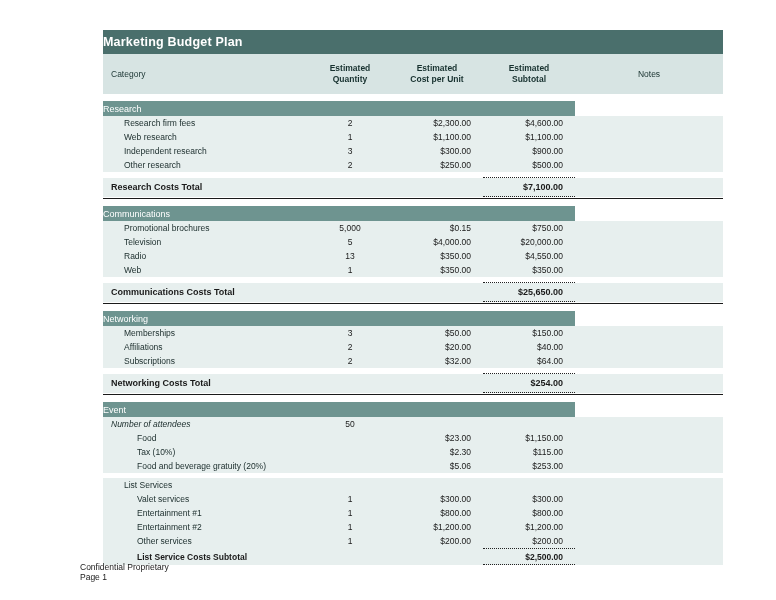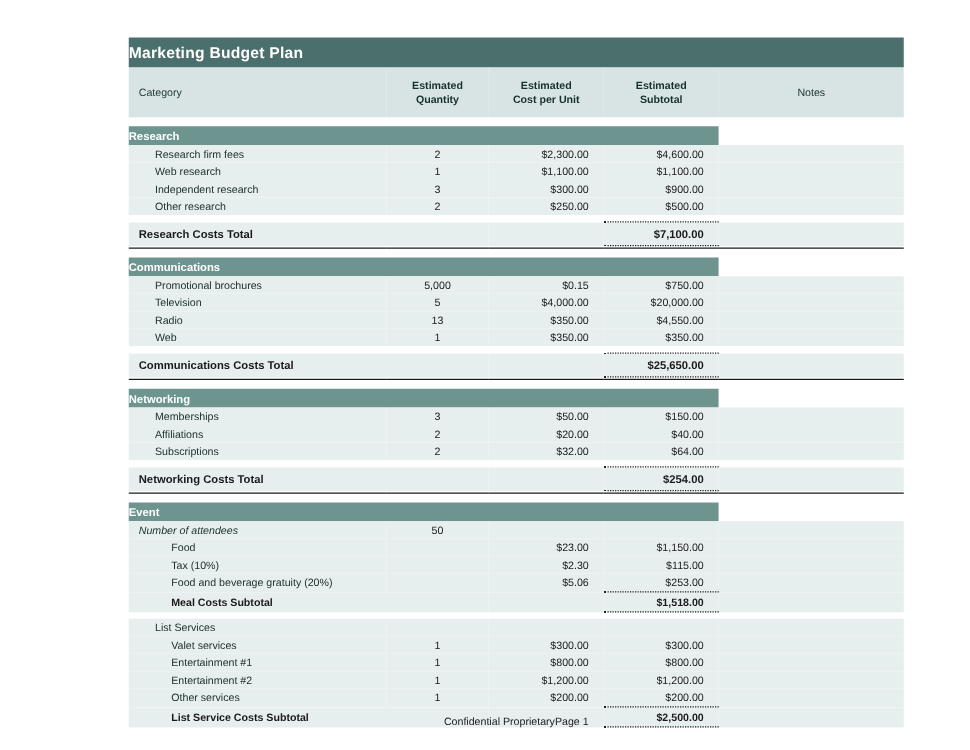--- a/index.html
+++ b/index.html
@@ -75,21 +75,21 @@
     font-weight: normal;
   }
   
   .spacer td { height: 7px; background:#ffffff; }
   .spacer-sm td { height: 5px; background:#ffffff; }
 
   
   .section-row td {
     background: #6e9490;
     color: #ffffff;
-    font-weight: bold;
+    font-weight: normal;
     font-size: 9px;
     height: 15px;
     padding-left: 8px;
   }
   .section-row td.blank { background: #ffffff; }
 
   
   .data-row td { height: 14px; font-size: 8.5px; }
   .data-row td.cat {
     padding-left: 21px;
@@ -151,20 +151,21 @@
   
   .footer {
     position: absolute;
     left: 55px;
     right: 55px;
     bottom: 18px;
     display: flex;
     justify-content: center;
     font-size: 8.5px;
     color: #1a1a1a;
+    flex-direction: column;
   }
 </style>
 </head>
 <body>
 
 <div class="page">
   <div class="sheet">
     <table class="budget">
       <colgroup>
         <col class="c-cat">
@@ -361,26 +362,20 @@
           <td class="money">$115.00</td>
           <td class="notes"></td>
         </tr>
         <tr class="data-row">
           <td class="cat deep">Food and beverage gratuity (20%)</td>
           <td class="num"></td>
           <td class="money">$5.06</td>
           <td class="money">$253.00</td>
           <td class="notes"></td>
         </tr>
-        <tr class="subtotal-row">
-          <td class="cat" colspan="2">Meal Costs Subtotal</td>
-          <td></td>
-          <td class="money">$1,518.00</td>
-          <td></td>
-        </tr>
         <tr class="spacer-sm">
             <td colspan="5"></td>
           </tr>
         <tr class="data-row">
           <td class="cat">List Services</td>
           <td class="num"></td>
           <td class="money"></td>
           <td class="money"></td>
           <td class="notes"></td>
         </tr>

